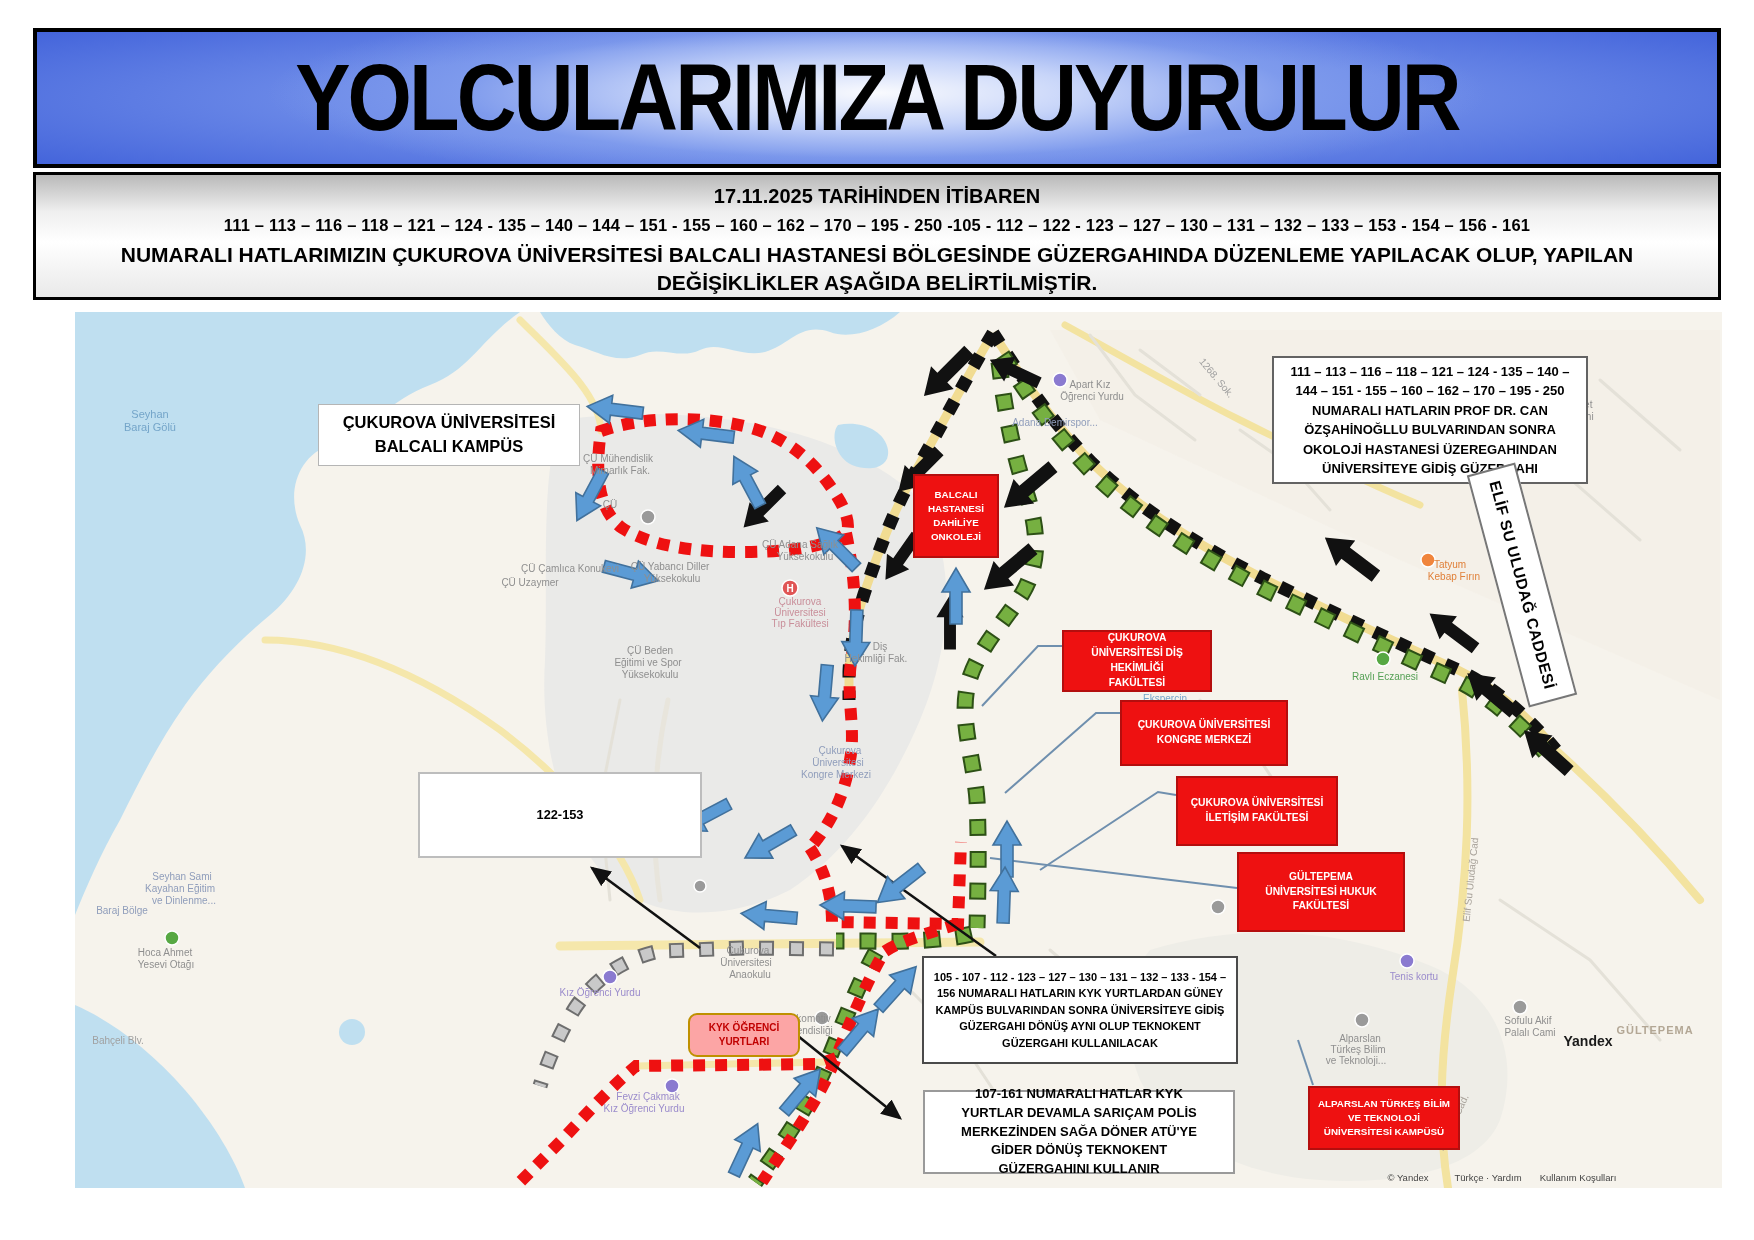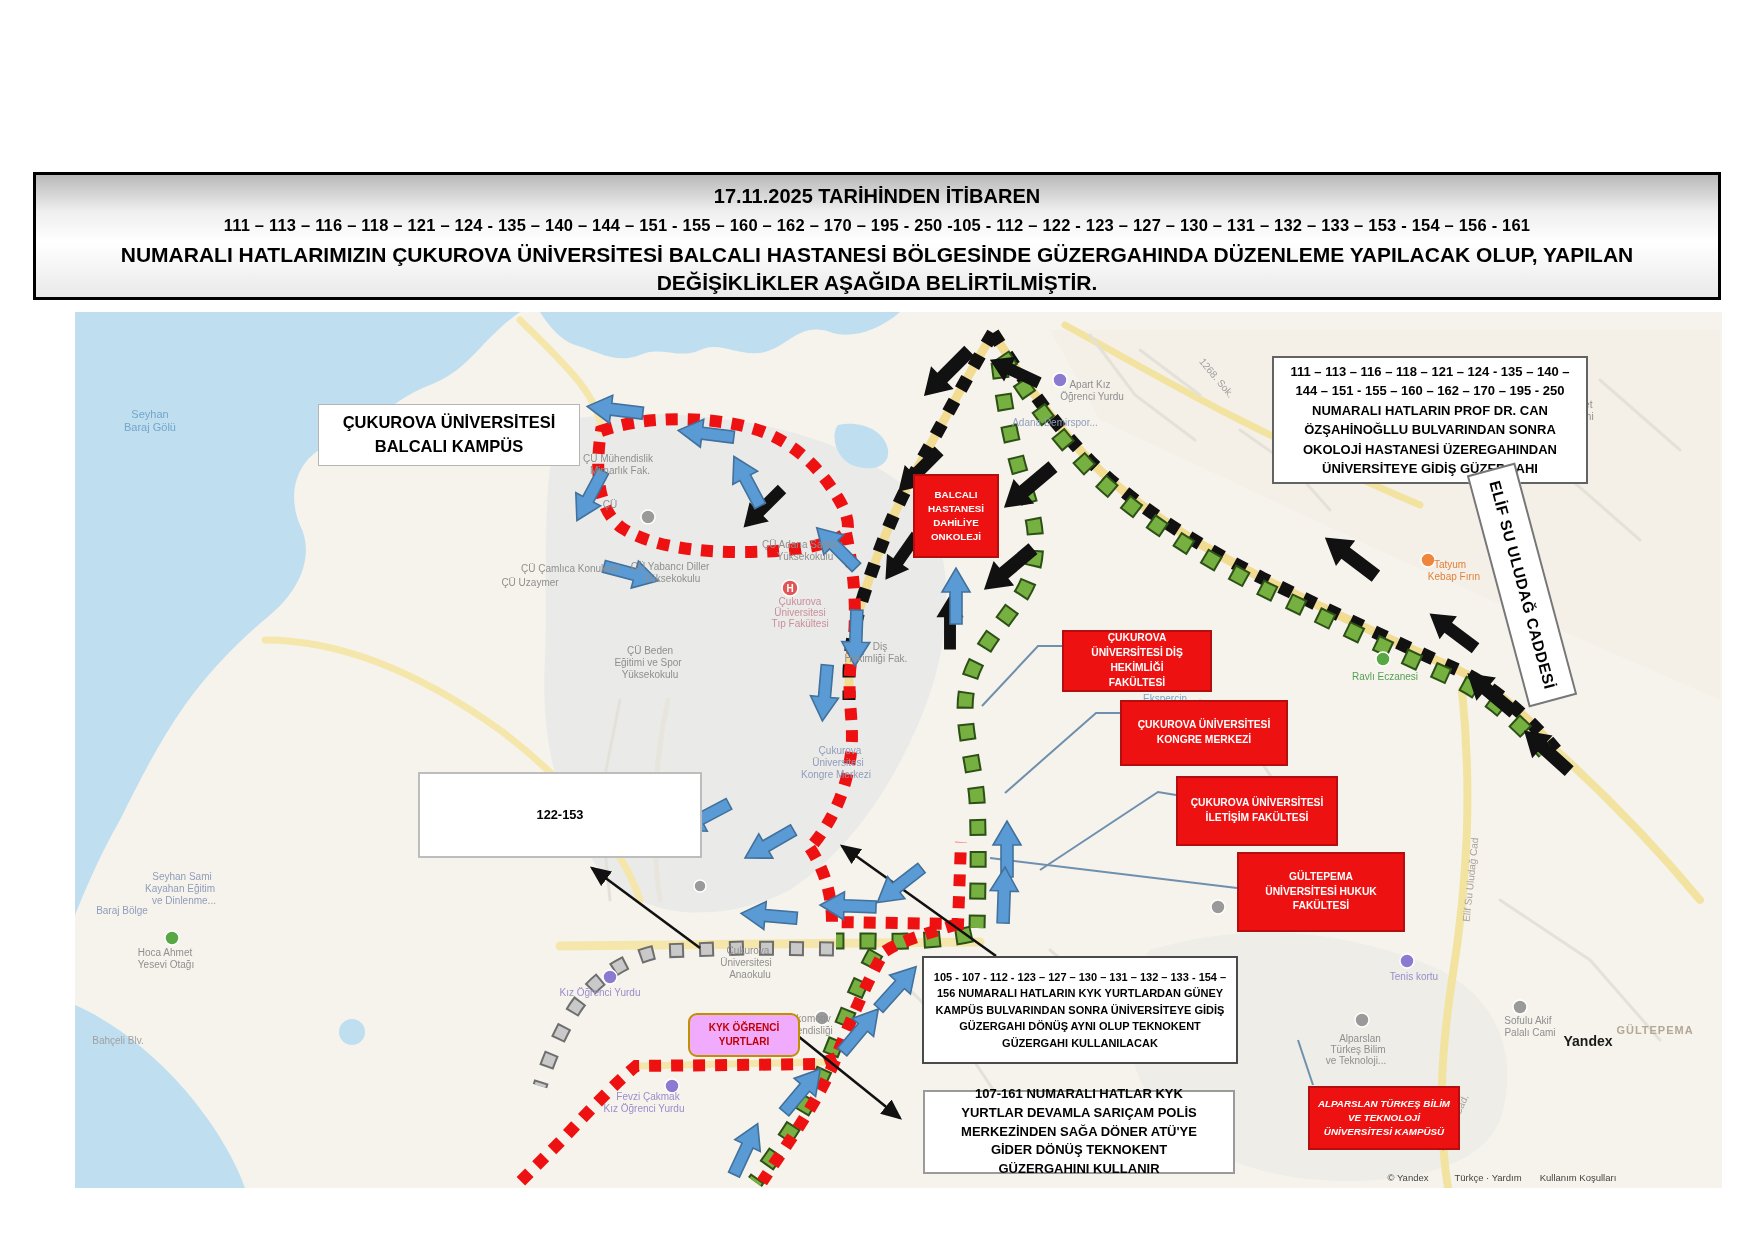--- a/index.html
+++ b/index.html
@@ -27,35 +27,38 @@
       justify-content:center;text-align:center;font-weight:bold;line-height:1.45;}
   .co.white{background:#fff;color:#000;}
   .co.red{background:#ee1111;border:2px solid #b40e0e;color:#fff;}
   .co-balcali-kampus{left:318px;top:404px;width:262px;height:62px;border:1px solid #b5b5b5;font-size:16.5px;}
   .co-route-ne{left:1272px;top:356px;width:316px;height:128px;border:2px solid #636363;font-size:13px;padding:4px 8px;line-height:1.5;}
   .co-balcali-hast{left:913px;top:474px;width:86px;height:84px;font-size:9.8px;padding:2px;}
   .co-dis{left:1062px;top:630px;width:150px;height:62px;font-size:10.3px;padding:2px 22px;}
   .co-kongre{left:1120px;top:700px;width:168px;height:66px;font-size:10.3px;padding:2px 10px;}
   .co-iletisim{left:1176px;top:776px;width:162px;height:70px;font-size:10.3px;padding:2px 10px;}
   .co-hukuk{left:1237px;top:852px;width:168px;height:80px;font-size:10.3px;padding:2px 22px;}
-  .co-alparslan{left:1308px;top:1086px;width:152px;height:64px;font-size:9.8px;padding:2px 6px;font-style:italic;}
+  .co-alparslan{left:1308px;top:1086px;width:152px;height:64px;font-size:9.8px;padding:2px 6px;}
   .co-105{left:922px;top:956px;width:316px;height:108px;border:2px solid #4a4a4a;font-size:11px;padding:4px 6px;line-height:1.5;}
   .co-107{left:923px;top:1090px;width:312px;height:84px;border:2px solid #9a9a9a;font-size:13px;padding:4px 20px;}
   .co-122{left:418px;top:772px;width:284px;height:86px;border:2px solid #bdbdbd;font-size:12.8px;padding:3px 6px;}
-  .co-kyk{left:688px;top:1013px;width:112px;height:44px;background:#f0abfc;border:2px solid #bf9000;
+  .co-kyk{left:688px;top:1013px;width:112px;height:44px;background:#fca5a5;border:2px solid #bf9000;
           border-radius:9px;color:#c00000;font-size:10px;}
   .co-elif{left:1522px;top:585px;width:240px;height:50px;margin-left:-120px;margin-top:-25px;
            border:2px solid #777;font-size:15.5px;letter-spacing:.5px;transform:rotate(75deg);
            background:#fff;color:#000;}
 </style>
 </head>
 <body>
 
 <div class="canvas">
 
+  <div class="hdr">
+    <div class="title">YOLCULARIMIZA DUYURULUR</div>
+  </div>
 
   <div class="band">
     <div class="l1">17.11.2025 TARİHİNDEN İTİBAREN</div>
     <div class="l2">111 – 113 – 116 – 118 – 121 – 124 - 135 – 140 – 144 – 151 - 155 – 160 – 162 – 170 – 195 - 250 -105 - 112 – 122 - 123 – 127 – 130 – 131 – 132 – 133 – 153 - 154 – 156  - 161</div>
     <div class="l3">NUMARALI  HATLARIMIZIN ÇUKUROVA ÜNİVERSİTESİ BALCALI HASTANESİ BÖLGESİNDE GÜZERGAHINDA  DÜZENLEME YAPILACAK OLUP, YAPILAN DEĞİŞİKLİKLER AŞAĞIDA BELİRTİLMİŞTİR.</div>
   </div>
 
   <svg class="map-svg" width="1647" height="876" viewBox="75 312 1647 876">
 
     <rect x="75" y="312" width="1647" height="876" fill="#f6f3ec"></rect>

